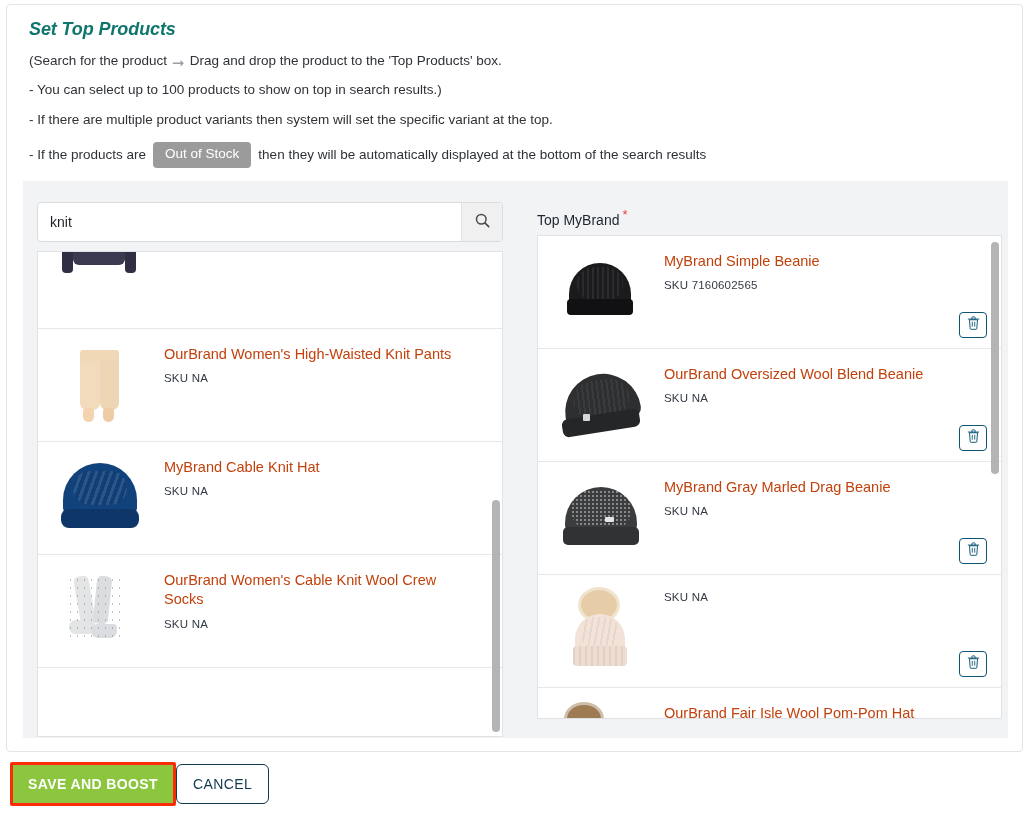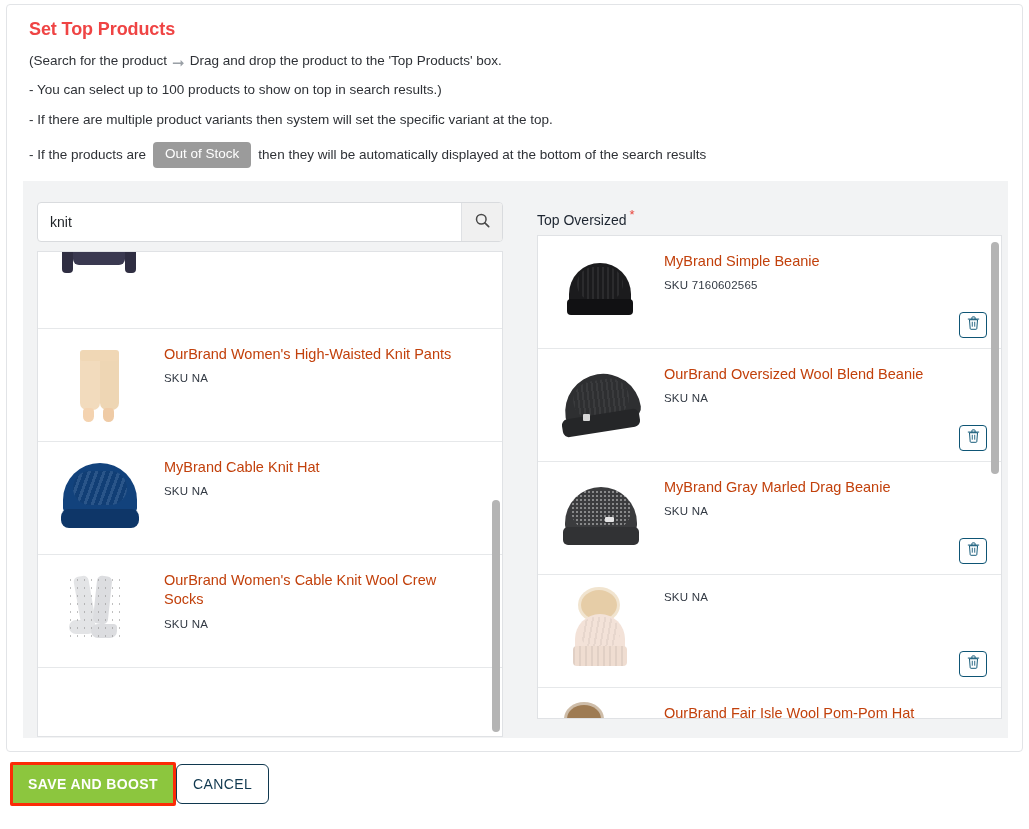--- a/index.html
+++ b/index.html
@@ -26,24 +26,25 @@
     background: #ffffff;
     border: 1px solid #e2e4e7;
     border-radius: 4px;
   }
 
   
   .header { padding: 14px 22px 0 22px; }
   .title {
     font-size: 18px;
     font-weight: bold;
-    color: #ef4444;
+    color: #0f766e;
     letter-spacing: -0.1px;
     margin: 0 0 12px 0;
     line-height: 1.2;
+    font-style: italic;
   }
   .desc-line {
     font-size: 13.5px;
     color: #2e3136;
     line-height: 1.25;
     margin: 0 0 13px 0;
     display: flex;
     align-items: center;
     flex-wrap: wrap;
   }
@@ -392,21 +393,21 @@
             </div>
 
           </div>
           <div class="sbar" style="top:248px;height:232px;"></div>
         </div>
       </div>
 
       <div class="col-right">
 
         <div class="tp-label">
-          <span>Top Oversized</span><span class="req-star">*</span>
+          <span>Top MyBrand</span><span class="req-star">*</span>
         </div>
 
         <div class="list-box right">
           <div class="list-inner right-inner">
 
             <div class="row">
               <div class="thumb">
                 <div class="art art-blackbeanie">
                   <div class="dome"></div>
                     <div class="brim"></div>

